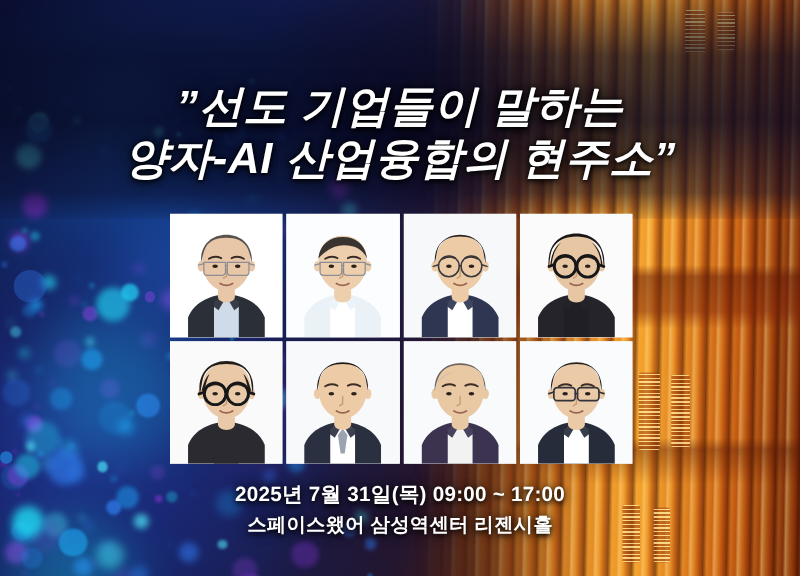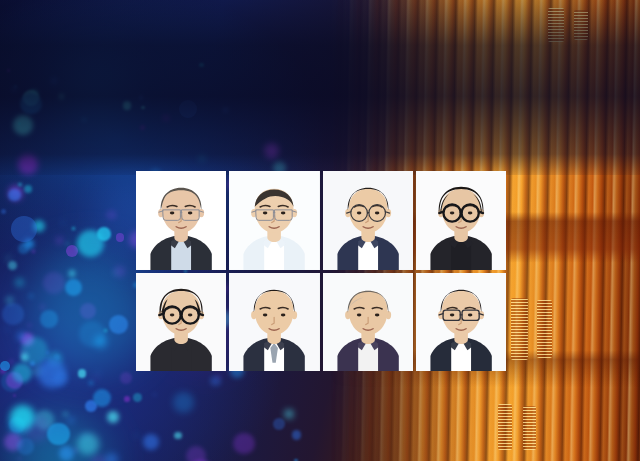--- a/index.html
+++ b/index.html
@@ -340,20 +340,24 @@
   <div class="bg-warm-plates"></div>
   <div class="coil c1"></div>
   <div class="coil c2"></div>
   <div class="coil c3"></div>
   <div class="coil c4"></div>
   <div class="coil c5"></div>
   <div class="coil c6"></div>
   <div class="bg-darkband"></div>
 
 
+  <div class="headline">
+    <span class="line"><span class="qmark">”</span><span>선도 기업들이 말하는</span></span>
+    <span class="line"><span>양자-AI 산업융합의 현주소</span><span class="qmark">”</span></span>
+  </div>
 
   <div class="grid" id="speaker-grid">
       <div class="photo">
 <svg viewBox="0 0 100 110" preserveAspectRatio="xMidYMid slice" aria-hidden="true">
   <rect x="0" y="0" width="100" height="110" fill="#ffffff"></rect>
 
   <path d="M50 72c-16 0-30 9-34 20.5V110h68V92.5C80 81 66 72 50 72z" fill="#2b2f38"></path>
 
   <path d="M50 73l-11 5.5V110h22V78.5z" fill="#cfdbe8"></path>
 
@@ -642,14 +646,18 @@
                 <rect x="30" y="41.5" width="19" height="11.5" rx="3"></rect>
                 <rect x="51" y="41.5" width="19" height="11.5" rx="3"></rect>
                 <path d="M49 46.8h2"></path>
             <path d="M30 45.4l-4.4 1.5"></path>
             <path d="M70 45.4l4.4 1.5"></path>
           </g>
 </svg>
       </div>
     </div>
 
+  <div class="footer">
+    <div class="date">2025년 7월 31일(목) 09:00 ~ 17:00</div>
+    <div class="venue">스페이스왰어 삼성역센터 리젠시홀</div>
+  </div>
 
 </div>
 
 </body></html>

